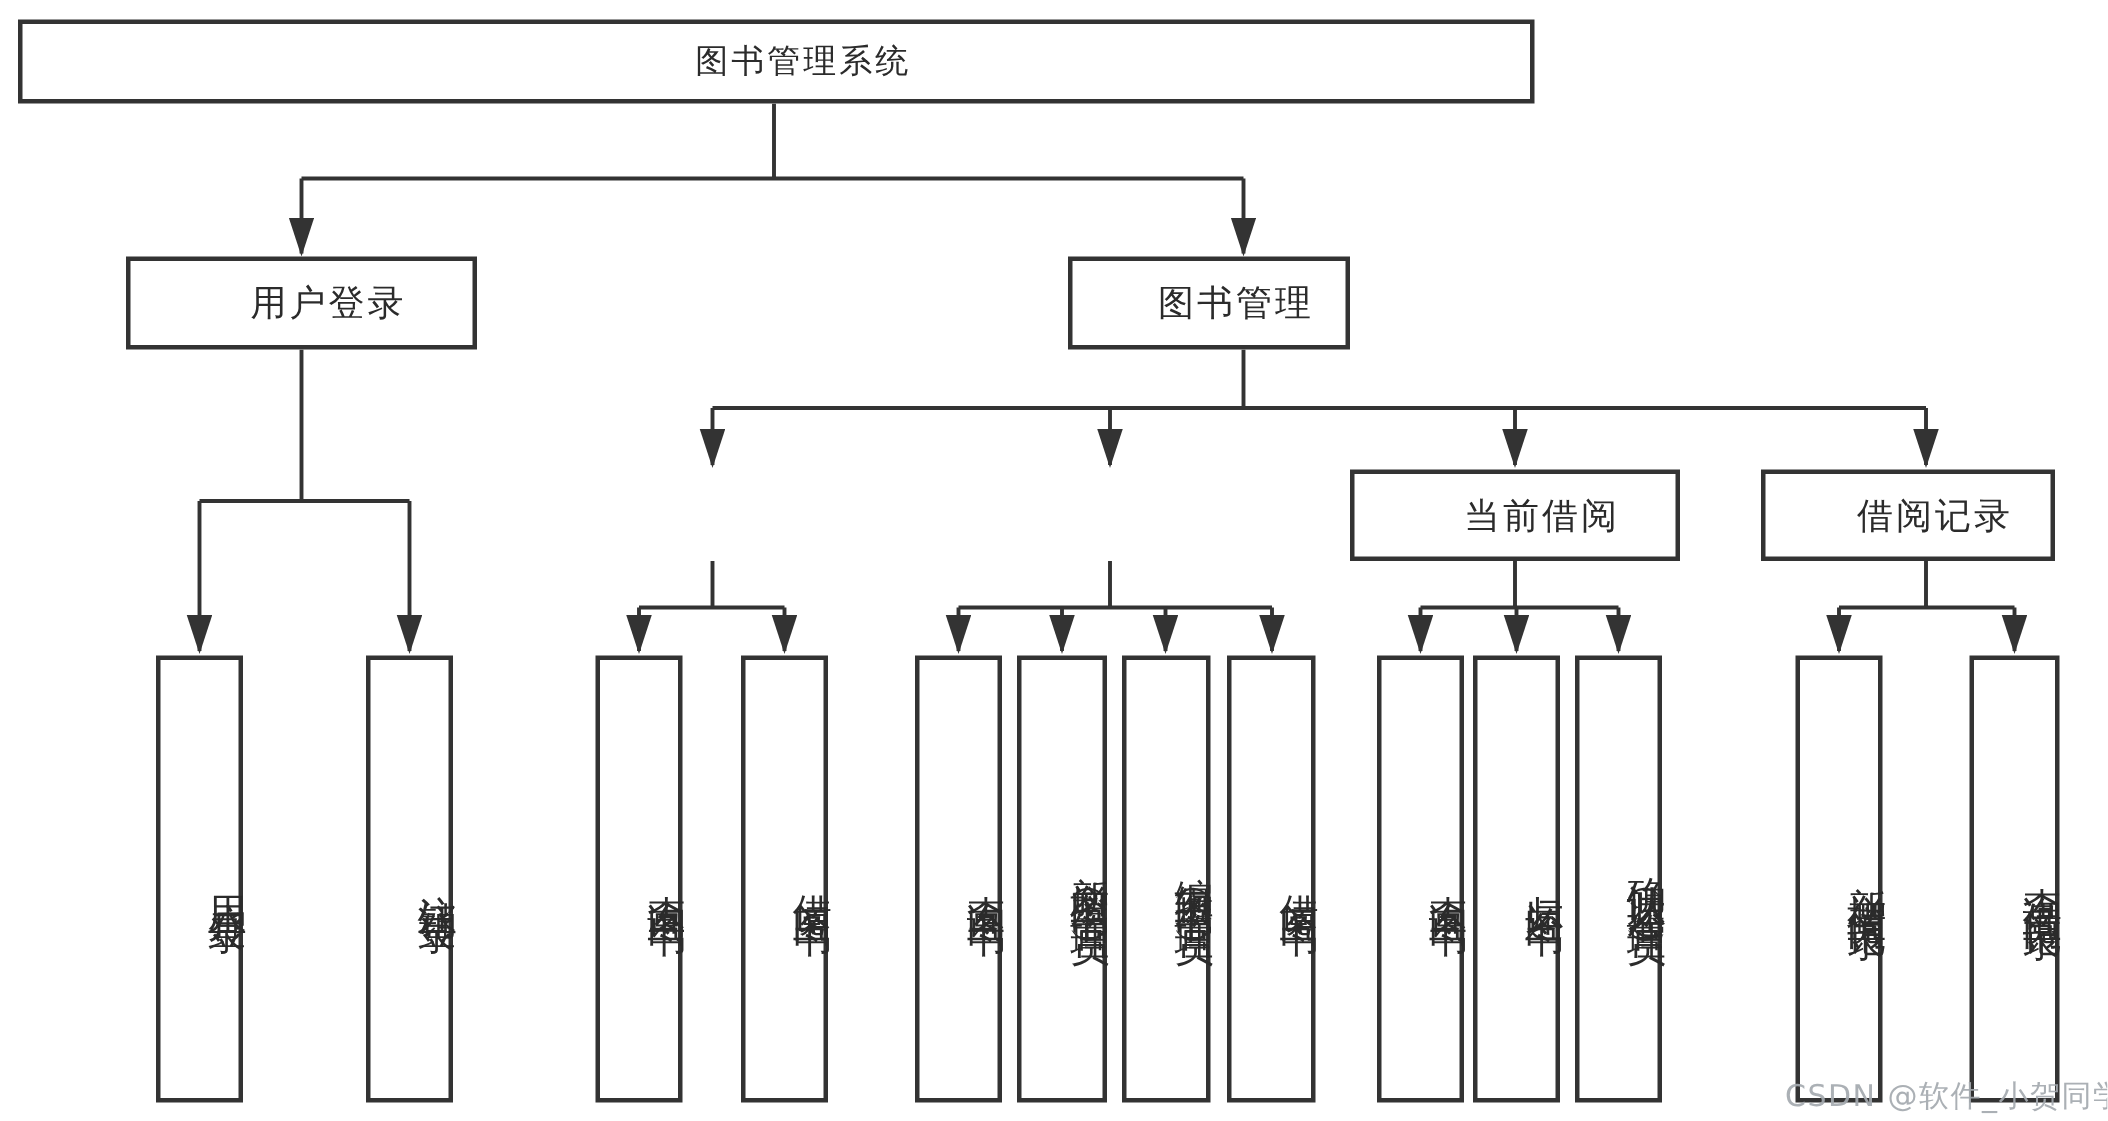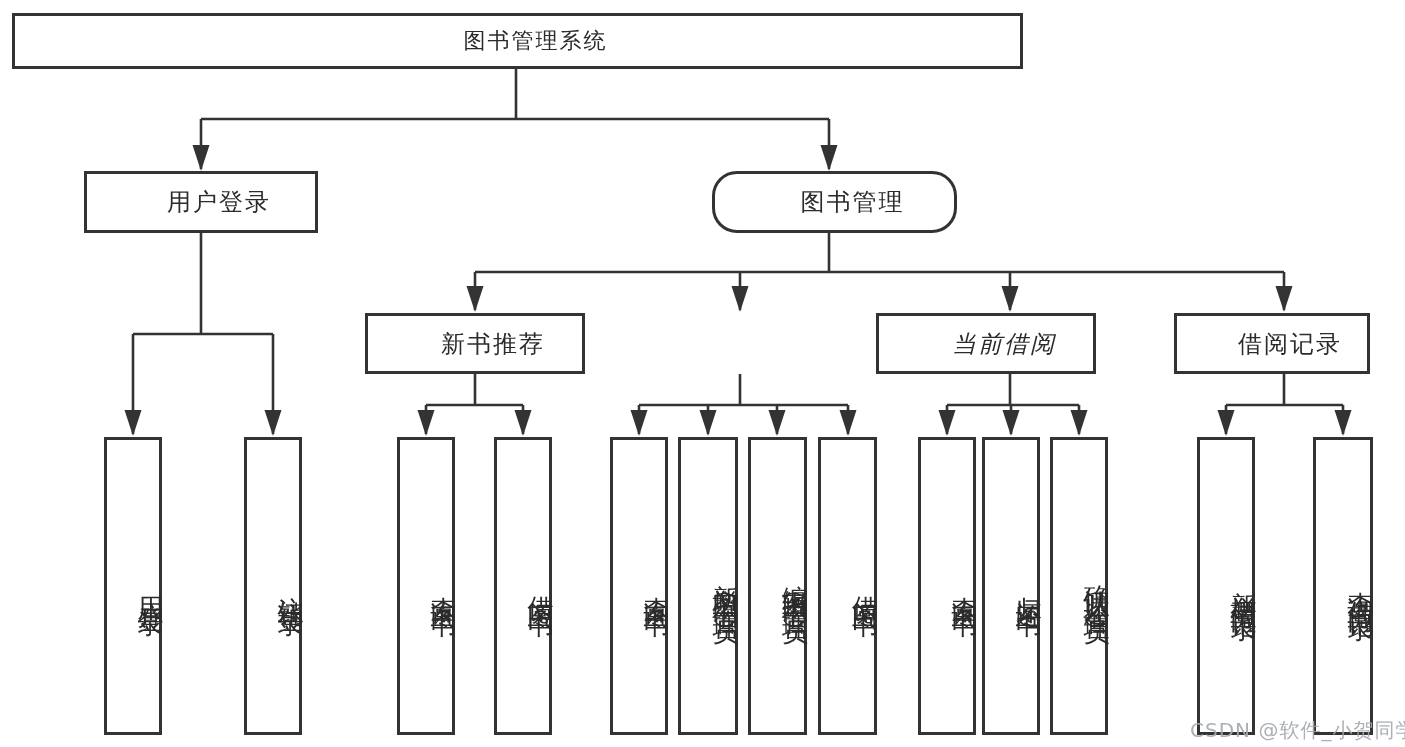--- a/index.html
+++ b/index.html
@@ -11,25 +11,25 @@
   .wire { stroke:#333333; stroke-width:2.6; fill:none; }
   .box {
     position:absolute; box-sizing:border-box; border:3px solid #333333;
     background:#ffffff; display:flex; align-items:center; justify-content:center;
     color:#2b2b2b; z-index:1;padding-left:36px;
   }
   .h-box { letter-spacing:2px; }
   .root  { left:12px;  top:13px;  width:1011px; height:56px; font-size:22px; }
   .lvl2  { top:171px;  height:62px; font-size:24px; }
   .l2a   { left:84px;  width:234px; }
-  .l2b   { left:712px; width:245px;border-radius:25px; }
+  .l2b   { left:712px; width:188px; }
   .lvl3  { top:313px;  height:61px; font-size:24px; }
   .l3a   { left:365px;  width:220px; }
   .l3b   { left:630px;  width:220px; }
-  .l3c   { left:876px;  width:220px;font-style:italic; }
+  .l3c   { left:900px;  width:220px; }
   .l3d   { left:1174px; width:196px; }
   .leaf  { top:437px; width:58px; height:298px; }
   .leaf span {
     writing-mode:vertical-rl; text-orientation:mixed;
     line-height:1; font-size:26px; letter-spacing:5px; color:#2b2b2b;
   }
   .lf1{left:104px}.lf2{left:244px}.lf3{left:397px}.lf4{left:494px}
   .lf5{left:610px}.lf6{left:678px;width:60px}.lf7{left:748px;width:59px}
   .lf8{left:818px;width:59px}.lf9{left:918px}.lf10{left:982px}
   .lf11{left:1050px}.lf12{left:1197px}.lf13{left:1313px;width:60px}
@@ -88,23 +88,20 @@
     <span>图书管理系统</span>
   </div>
 
   <div class="box h-box lvl2 l2a">
     <span>用户登录</span>
   </div>
   <div class="box h-box lvl2 l2b">
     <span>图书管理</span>
   </div>
 
-  <div class="box h-box lvl3 l3a">
-    <span>新书推荐</span>
-  </div>
   <div class="box h-box lvl3 l3c">
     <span>当前借阅</span>
   </div>
   <div class="box h-box lvl3 l3d">
     <span>借阅记录</span>
   </div>
 
   <div class="box leaf lf1">
     <span>用户登录</span>
   </div>

